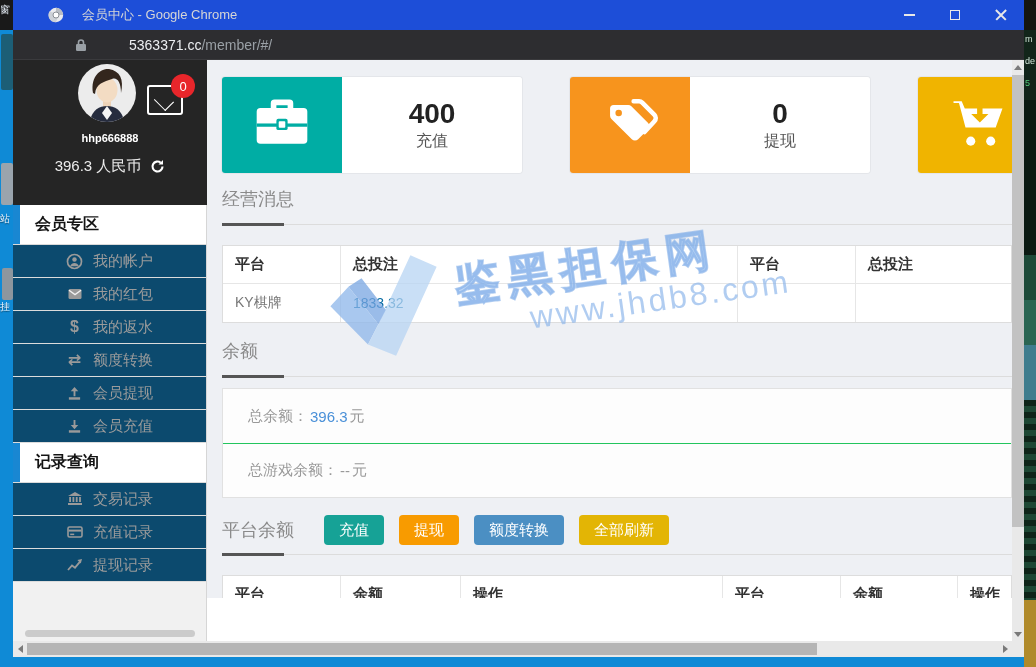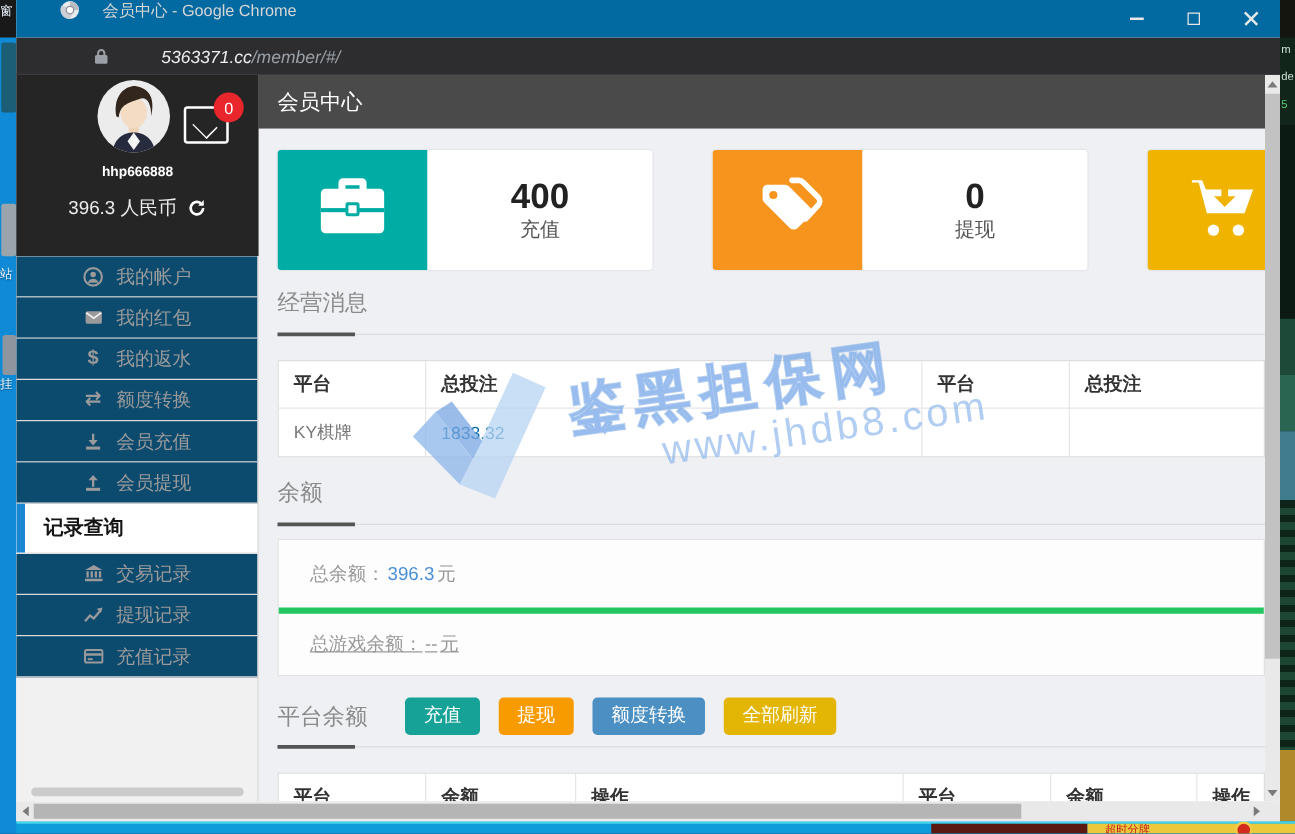--- a/index.html
+++ b/index.html
@@ -17,34 +17,34 @@
   .dr-seg{width:12px;position:relative;color:#cfe3d6;font-size:9px;}
   .dr-frag{position:absolute;left:1px;}
   .desk-bottom{position:absolute;left:13px;top:657px;width:1023px;height:10px;background:#0d9ddb;overflow:hidden;}
   .db-line{position:absolute;left:0;top:0;width:100%;height:2px;background:#44d4ea;}
   .db-maroon{position:absolute;left:732px;top:2px;width:125px;height:8px;background:#5a1a12;}
   .db-yellow{position:absolute;left:857px;top:2px;width:166px;height:8px;background:#ecc93c;color:#c41f1f;font-size:9px;line-height:9px;padding-left:14px;overflow:hidden;}
   .db-ball{position:absolute;left:975px;top:0;width:14px;height:14px;border-radius:50%;background:#d42a1e;border:2px solid #f2cc44;}
 
   
   .window{position:absolute;left:13px;top:0;width:1011px;height:657px;background:#fff;}
-  .titlebar{position:relative;height:30px;background:#0369a1;display:flex;align-items:flex-start;}
+  .titlebar{position:relative;height:30px;background:#1d4ed8;display:flex;align-items:center;}
   .tb-icon{margin-left:35px;width:16px;height:16px;display:inline-flex;}
   .tb-title{margin-left:18px;color:#d6d6d6;font-size:13px;}
   .tb-controls{position:absolute;right:0;top:0;height:30px;display:flex;}
   .tb-btn{width:46px;height:30px;display:flex;align-items:center;justify-content:center;cursor:default;}
   .glyph-min{width:11px;height:1.5px;background:#e8e8e8;}
   .glyph-max{width:10px;height:10px;border:1.2px solid #e8e8e8;}
   .glyph-close{position:relative;width:12px;height:12px;}
   .glyph-close::before,.glyph-close::after{content:'';position:absolute;left:-1px;top:5px;width:14px;height:1.5px;background:#e8e8e8;}
   .glyph-close::before{transform:rotate(45deg);}
   .glyph-close::after{transform:rotate(-45deg);}
   .urlbar{height:30px;background:#2d2d30;display:flex;align-items:center;border-bottom:1px solid #3a3a3d;}
   .lock{margin-left:62px;display:inline-flex;}
-  .url-text{margin-left:42px;font-size:14px;font-style:italic;}
+  .url-text{margin-left:42px;font-size:14px;}
   .url-domain{color:#eceef1;}
   .url-path{color:#9aa0a6;}
 
   
   .app{position:relative;height:597px;display:flex;}
   .sidebar{width:194px;height:581px;display:flex;flex-direction:column;position:relative;}
   .profile{height:145px;background:#252525;position:relative;color:#fff;}
   .avatar{position:absolute;left:64px;top:3px;width:60px;height:60px;border-radius:50%;overflow:hidden;}
   .mail{position:absolute;left:134px;top:25px;width:36px;height:30px;border:2.5px solid #fff;border-radius:3px;background:transparent;}
   .mail::after{content:'';position:absolute;left:2px;top:1px;width:24px;height:24px;border-right:2.5px solid #fff;border-bottom:2.5px solid #fff;transform:rotate(45deg) scale(.62,.48);transform-origin:center;}
@@ -84,21 +84,21 @@
   .cell{display:flex;align-items:center;padding-left:12px;font-size:14px;color:#777;height:39px;border-right:1px solid #e6e6e6;border-top:1px solid #e6e6e6;}
   .tbl-row.head .cell{border-top:none;}
   .cell:last-child{border-right:none;}
   .c1{width:118px;}.c2{width:397px;}.c3{width:118px;}.c4{flex:1;}
   .val-dim{color:#0369a1;}
   .t2c1{width:118px;}.t2c2{width:120px;}.t2c3{width:262px;}.t2c4{width:118px;}.t2c5{width:117px;}.t2c6{flex:1;}
 
   
   .bal-box{width:790px;margin-top:10px;background:#fdfdfd;border:1px solid #e1e1e1;}
   .bal-row{height:54px;display:flex;align-items:center;padding-left:25px;font-size:15px;color:#999;}
-  .bal-row+.bal-row{border-top:5px solid #22c55e;text-decoration:underline;}
+  .bal-row+.bal-row{border-top:1px solid #22c55e;}
   .bal-val{color:#4a90d8;margin:0 2px;}
 
   
   .plat-line{display:flex;align-items:center;margin-top:17px;width:790px;}
   .plat-title{font-size:18px;color:#8a8a8a;margin-right:30px;}
   .btn{border:none;border-radius:4px;color:#fff;font-size:15px;padding:6px 15px;margin-right:15px;cursor:pointer;line-height:18px;}
 
   
   .vscroll{position:absolute;right:0;top:0;width:12px;height:581px;background:#e9e9e9;}
   .vs-up,.vs-down{position:absolute;left:0;width:12px;height:14px;display:flex;align-items:center;justify-content:center;}
@@ -144,26 +144,20 @@
       <span class="dr-frag" style="top:48px;color:#54c87a">5</span>
     </div>
     <div class="dr-seg" style="height:155px;background:#0b1a12;"></div>
     <div class="dr-seg" style="height:45px;background:#1d4a38;"></div>
     <div class="dr-seg" style="height:45px;background:#2a6552;"></div>
     <div class="dr-seg" style="height:55px;background:#3f7d8e;"></div>
     <div class="dr-seg" style="height:200px;background:repeating-linear-gradient(#0e2418 0 6px,#1d4733 6px 12px);"></div>
     <div class="dr-seg" style="height:67px;background:#b08a2a;"></div>
   </div>
 
-  <div class="desk-bottom">
-    <div class="db-line"></div>
-    <div class="db-maroon"></div>
-    <div class="db-yellow"><span>超时分牌</span></div>
-    <div class="db-ball"></div>
-  </div>
 
   <div class="window">
 
     <div class="titlebar">
       <span class="tb-icon">
         <svg viewBox="0 0 16 16" width="16" height="16">
           <circle cx="8" cy="8" r="7.2" fill="#e9eaee"></circle>
           <path d="M8 .8A7.2 7.2 0 0 1 15.2 8H8z" fill="#b9bdc4"></path>
           <path d="M1.5 4.2A7.2 7.2 0 0 0 8 15.2L11 8z" fill="#cdd1d7"></path>
           <circle cx="8" cy="8" r="3" fill="#fff" stroke="#8a8f96" stroke-width="1"></circle>
@@ -224,20 +218,21 @@
             <span style="display:inline-flex;">
               <svg viewBox="0 0 18 18" width="15" height="15">
                 <path d="M15 9a6 6 0 1 1-2.1-4.55" fill="none" stroke="#fff" stroke-width="2.6"></path>
                 <path d="M15.6 1.2v5.4h-5.4z" fill="#fff"></path>
               </svg>
             </span>
           </div>
         </div>
 
         <div class="menu">
+          <div class="menu-header">会员专区</div>
 
           <div class="menu-item">
             <span class="mi-icon">
               <svg viewBox="0 0 16 16" width="17" height="17">
                 <circle cx="8" cy="8" r="6.6" fill="none" stroke="#9a9a9a" stroke-width="1.6"></circle>
                 <circle cx="8" cy="6.2" r="2.1" fill="#9a9a9a"></circle>
                 <path d="M3.9 12.4c.8-2 2.3-3 4.1-3s3.3 1 4.1 3z" fill="#9a9a9a"></path>
               </svg>
             </span>
             <span>我的帐户</span>
@@ -263,35 +258,35 @@
           <div class="menu-item">
             <span class="mi-icon">
                 <span class="icon-char">⇄</span>
               </span>
             <span>额度转换</span>
           </div>
 
           <div class="menu-item">
             <span class="mi-icon">
               <svg viewBox="0 0 16 16" width="15" height="15" fill="#9a9a9a">
+                <path d="M8 1l4 4.5H9V11H7V5.5H4z"></path>
+                  <rect x="2" y="12" width="12" height="2.6"></rect>
+              </svg>
+            </span>
+            <span>会员提现</span>
+          </div>
+
+          <div class="menu-item">
+            <span class="mi-icon">
+              <svg viewBox="0 0 16 16" width="15" height="15" fill="#9a9a9a">
                 <path d="M7 1h2v5.5h3L8 11 4 6.5h3z"></path>
                   <rect x="2" y="12" width="12" height="2.6"></rect>
               </svg>
             </span>
             <span>会员充值</span>
-          </div>
-
-          <div class="menu-item">
-            <span class="mi-icon">
-              <svg viewBox="0 0 16 16" width="15" height="15" fill="#9a9a9a">
-                <path d="M8 1l4 4.5H9V11H7V5.5H4z"></path>
-                  <rect x="2" y="12" width="12" height="2.6"></rect>
-              </svg>
-            </span>
-            <span>会员提现</span>
           </div>
 
           <div class="menu-header">记录查询</div>
 
           <div class="menu-item">
             <span class="mi-icon">
               <svg viewBox="0 0 16 16" width="16" height="16" fill="#9a9a9a">
                 <path d="M8 1l7 4H1z"></path>
                   <rect x="2.2" y="6" width="1.8" height="5"></rect>
                   <rect x="5.5" y="6" width="1.8" height="5"></rect>
@@ -299,46 +294,43 @@
                   <rect x="12.1" y="6" width="1.8" height="5"></rect>
                   <rect x="1" y="12" width="14" height="2"></rect>
               </svg>
             </span>
             <span>交易记录</span>
           </div>
 
           <div class="menu-item">
             <span class="mi-icon">
               <svg viewBox="0 0 16 16" width="16" height="16">
-                <path d="M1 13l4-4.5 3 2.2 5.5-6.5" fill="none" stroke="#9a9a9a" stroke-width="1.8"></path>
-                <path d="M15 2l-4.6 1 3.4 3.4z" fill="#9a9a9a"></path>
-              </svg>
-            </span>
-            <span>提现记录</span>
-          </div>
-
-          <div class="menu-item">
-            <span class="mi-icon">
-              <svg viewBox="0 0 16 16" width="16" height="16">
                 <rect x="1" y="3" width="14" height="10" rx="1.5" fill="none" stroke="#9a9a9a" stroke-width="1.6"></rect>
                 <rect x="1.6" y="5.6" width="12.8" height="2" fill="#9a9a9a"></rect>
                 <rect x="3.2" y="9.6" width="4" height="1.5" fill="#9a9a9a"></rect>
               </svg>
             </span>
             <span>充值记录</span>
           </div>
 
+          <div class="menu-item">
+            <span class="mi-icon">
+              <svg viewBox="0 0 16 16" width="16" height="16">
+                <path d="M1 13l4-4.5 3 2.2 5.5-6.5" fill="none" stroke="#9a9a9a" stroke-width="1.8"></path>
+                <path d="M15 2l-4.6 1 3.4 3.4z" fill="#9a9a9a"></path>
+              </svg>
+            </span>
+            <span>提现记录</span>
+          </div>
+
           <div class="side-thumb"></div>
         </div>
       </div>
 
       <div class="content">
-        <div class="c-header">
-          <span>会员中心</span>
-        </div>
 
         <div class="c-body">
 
           <div class="cards">
             <div class="card">
               <div class="card-iconbox" style="background-color: rgb(0, 173, 164);">
                 <span>
                   <svg viewBox="0 0 64 64" width="60" height="60">
                     <g fill="#fff">
                       <path d="M24 7h16a4 4 0 0 1 4 4v6h-6v-4H26v4h-6v-6a4 4 0 0 1 4-4z"></path>

